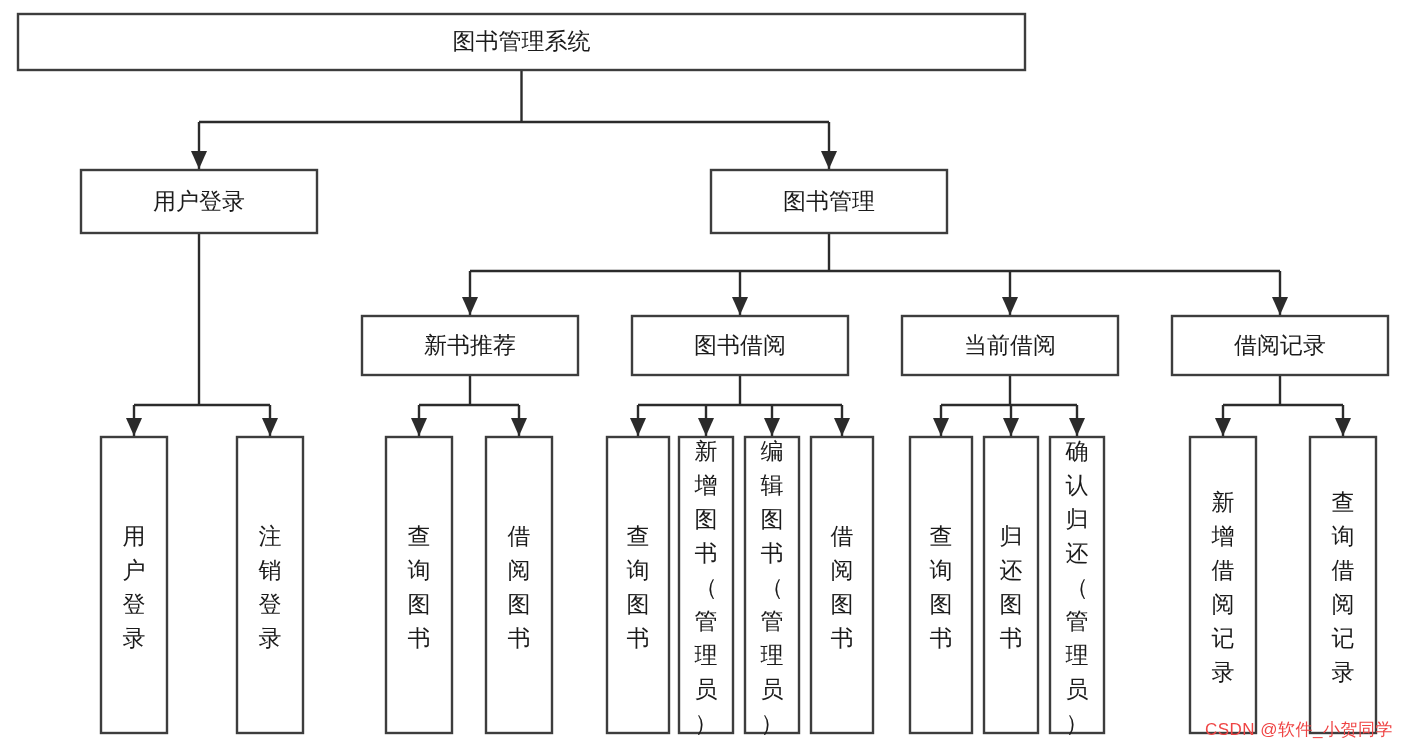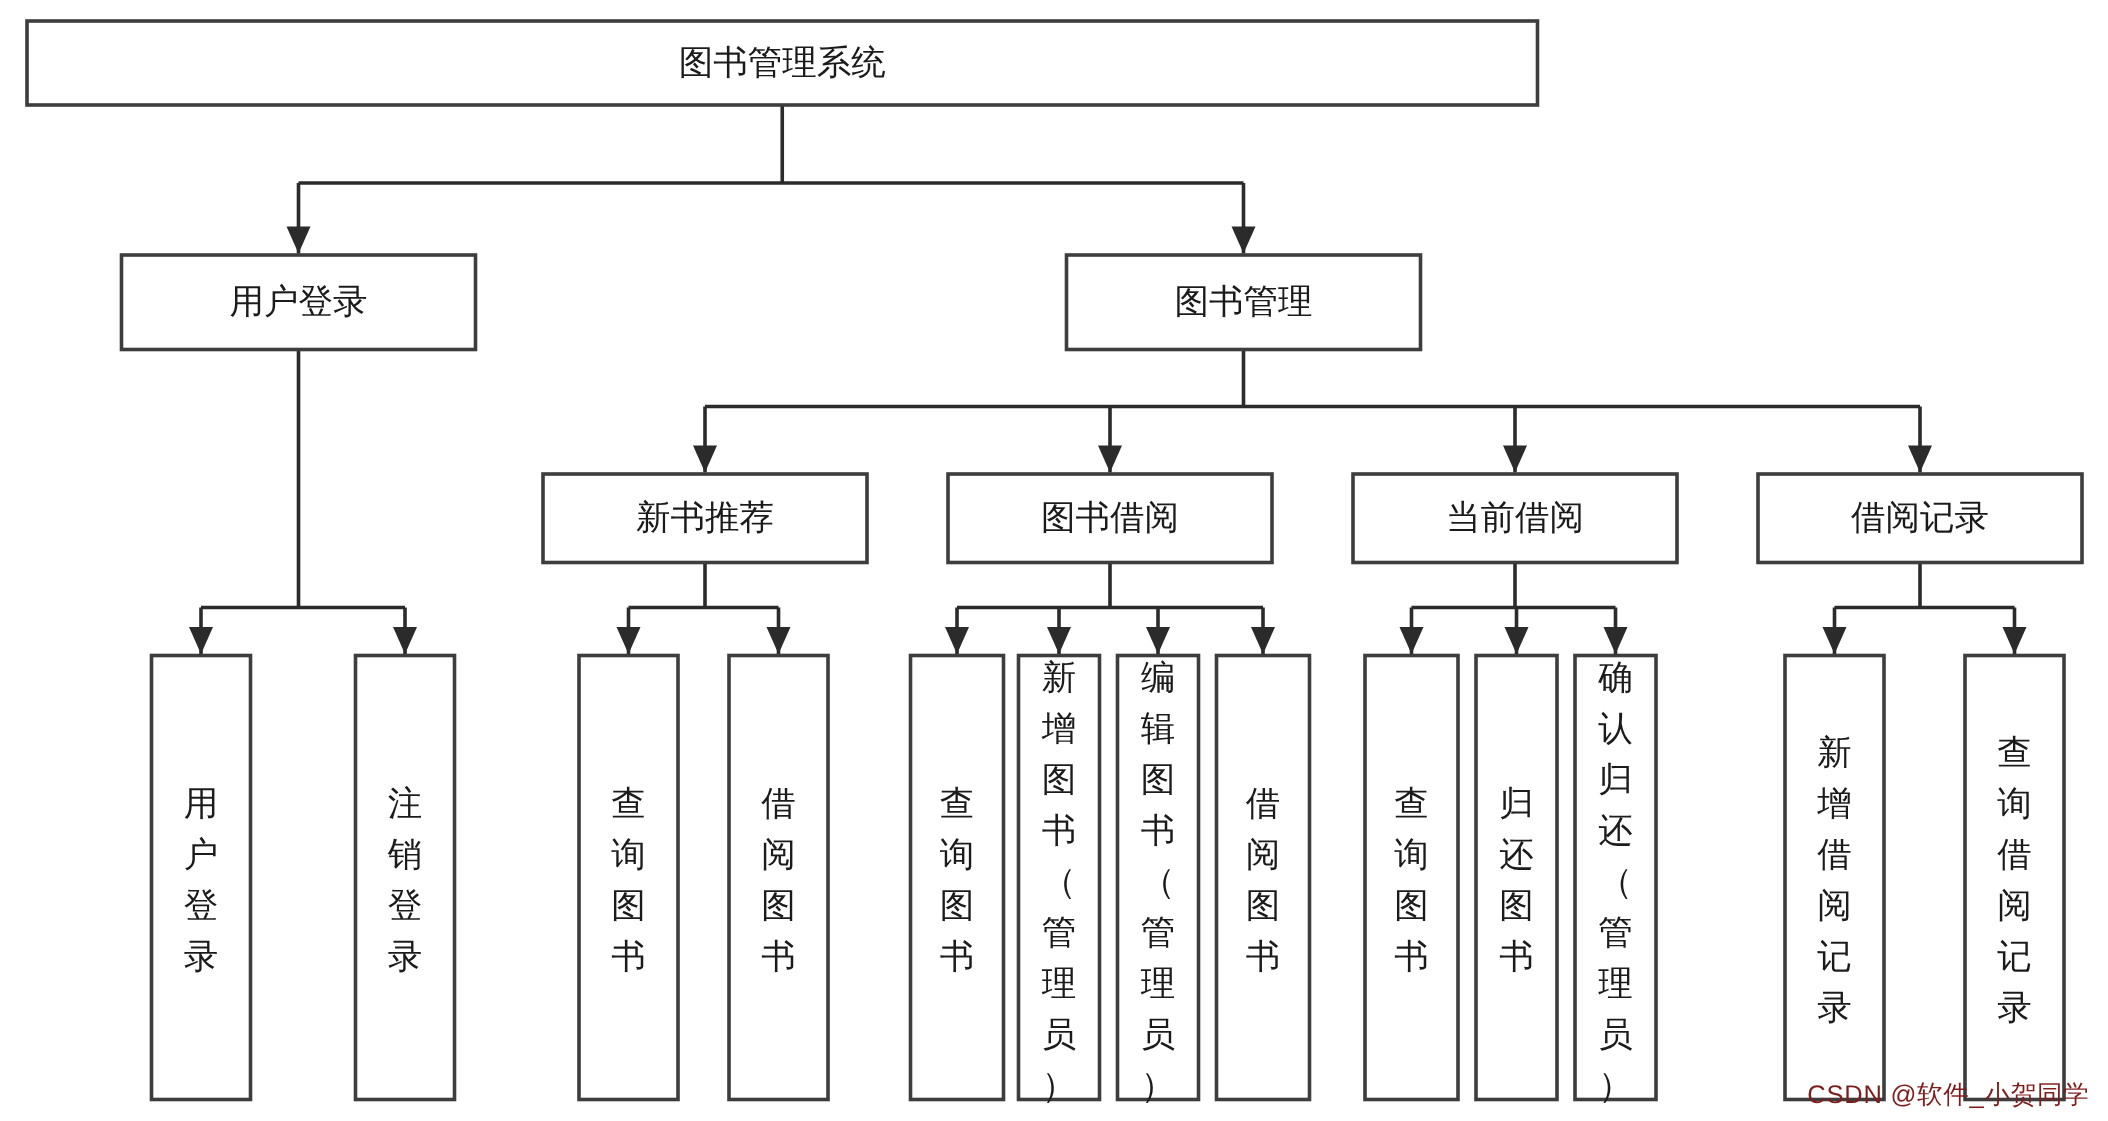--- a/index.html
+++ b/index.html
@@ -48,21 +48,21 @@
   .arrow-head {
     fill: #2b2b2b;
     stroke: none;
   }
   .watermark {
     position: absolute;
     right: 12px;
     bottom: 6px;
     font-family: "Liberation Sans", sans-serif;
     font-size: 17px;
-    color: #7f1d1d;
+    color: #ef4444;
     white-space: nowrap;
     letter-spacing: 0.5px;
   }
 </style>
 </head>
 <body>
 
 <div id="diagram-root">
   <svg id="diagram-svg" width="1405" height="747" viewBox="0 0 1405 747" xmlns="http://www.w3.org/2000/svg">
     <g id="connector-layer">

